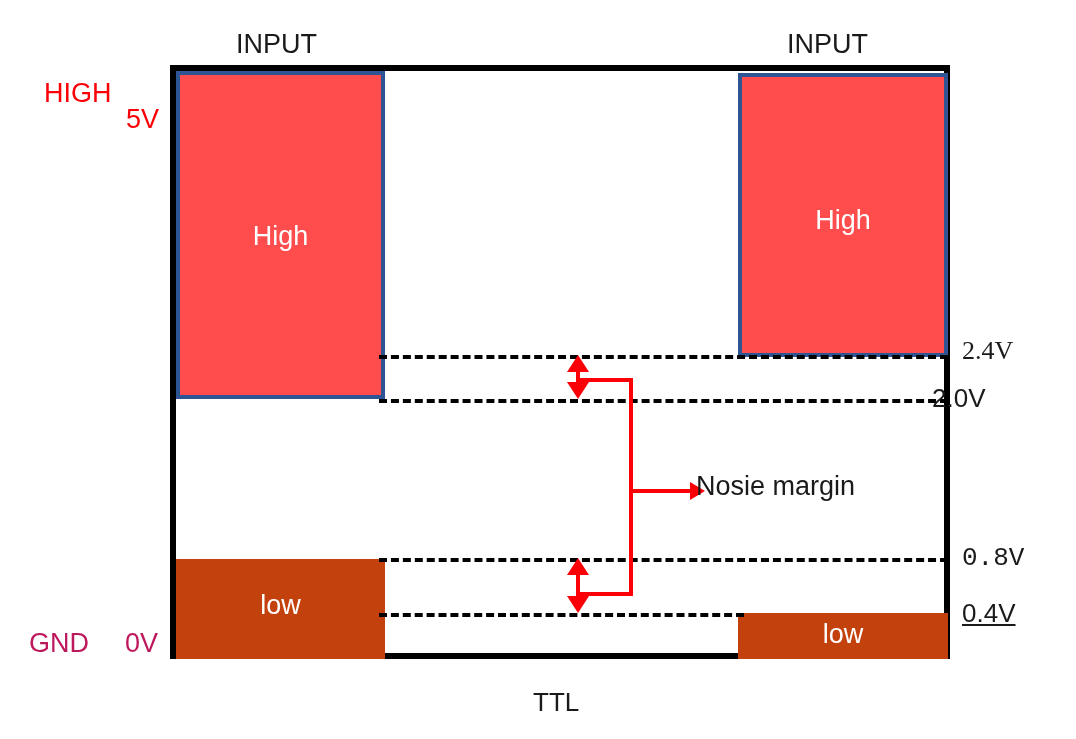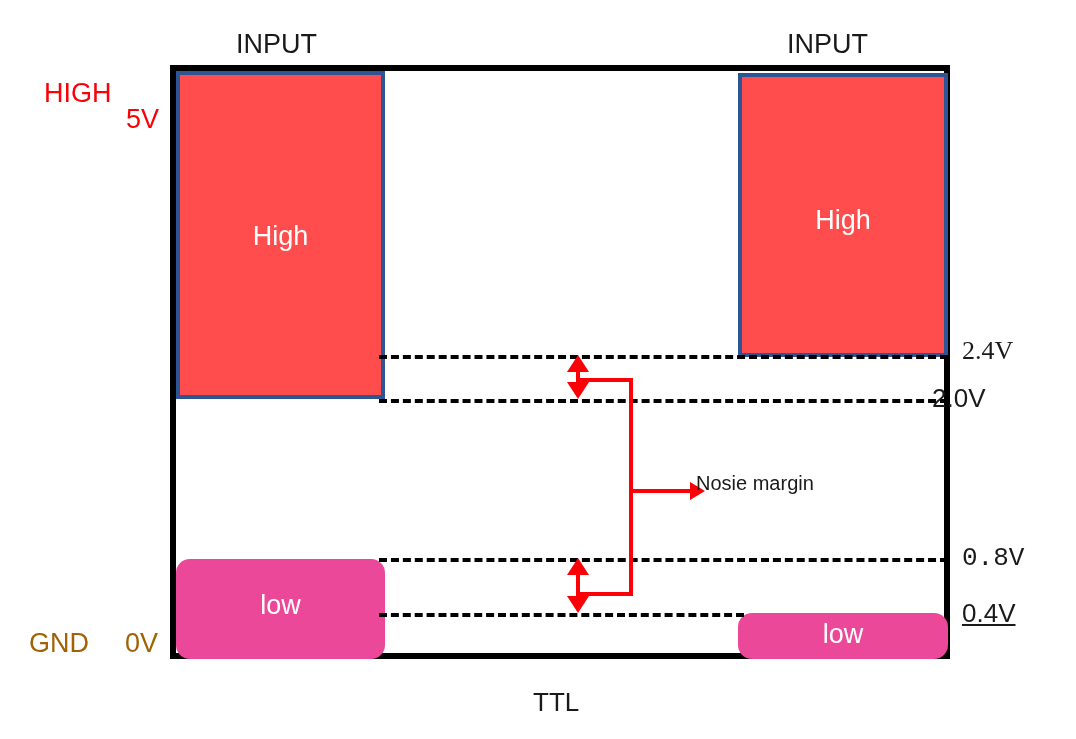--- a/index.html
+++ b/index.html
@@ -32,25 +32,25 @@
   }
   .lbl-volt {
     font-size: 26px;
     color: #1a1a1a;
   }
   .lbl-high {
     color: #fb0007;
     font-size: 27px;
   }
   .lbl-gnd {
-    color: #a16207;
+    color: #be185d;
     font-size: 27px;
   }
   .lbl-noise {
-    font-size: 20px;
+    font-size: 27px;
     color: #1a1a1a;
   }
   .lbl-bottom {
     font-size: 26px;
     color: #1a1a1a;
   }
 
   
   #frame {
     position: absolute;
@@ -65,22 +65,21 @@
 
   
   .box {
     position: absolute;
     box-sizing: border-box;
   }
   .box-high {
     background: #ff4d4d;
   }
   .box-low {
-    background: #ec4899;
-    border-radius: 14px;
+    background: #c2410c;
   }
   .box-outlined {
     border: 4px solid #2d5594;
   }
   .box-label {
     position: absolute;
     left: 0;
     right: 0;
     text-align: center;
     color: #ffffff;

